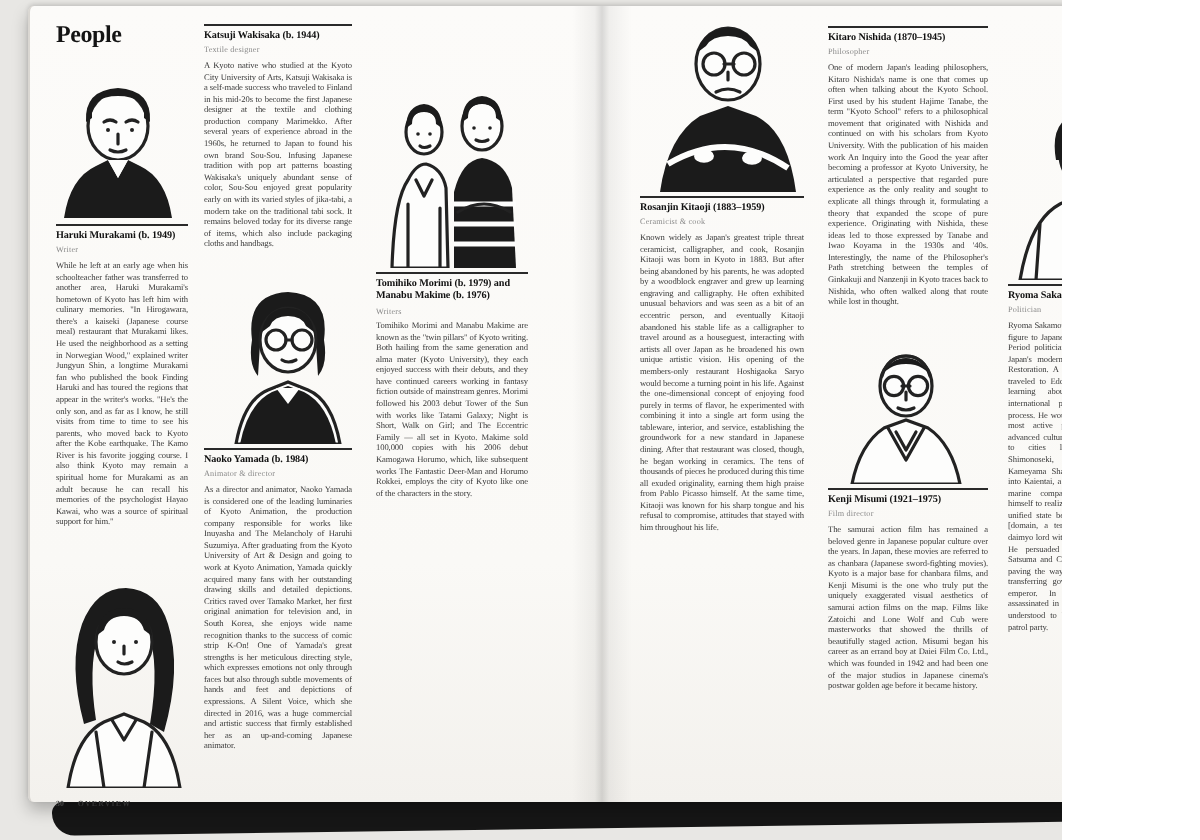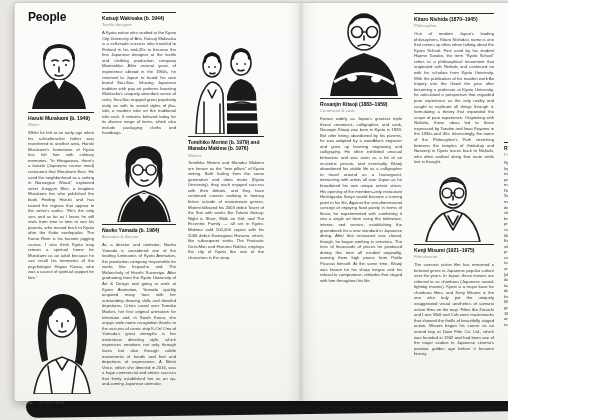--- a/index.html
+++ b/index.html
@@ -1,19 +1,20 @@
 <!DOCTYPE html>
 <html><head>
 <meta charset="utf-8">
 <style>
   html,body{margin:0;padding:0;}
   #stage{
     position:relative;width:508px;height:420px;overflow:hidden;
     background:#e8e7e4;
-    font-family:Liberation Sans, sans-serif;
+    font-family:Liberation Serif, serif;
+    padding-left:23px;
     -webkit-font-smoothing:antialiased;
   }
   
   .book-shadow{
     position:absolute;left:26px;top:397px;width:566px;height:17px;
     background:#161616;border-radius:6px 3px 10px 12px;
     transform:rotate(-0.8deg);
   }
   .book{
     position:absolute;left:14px;top:3px;width:577px;height:398px;

